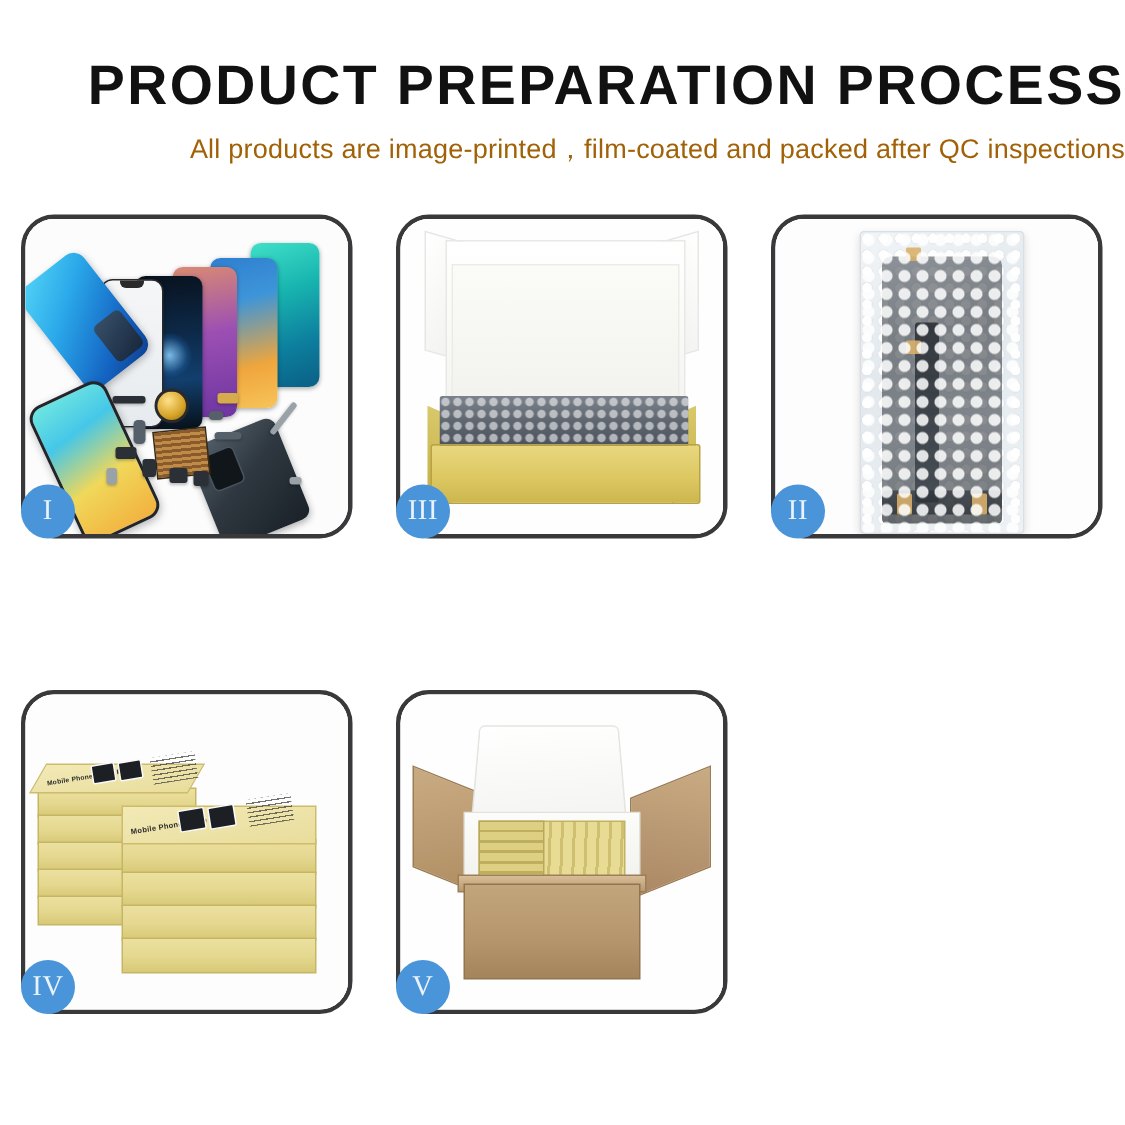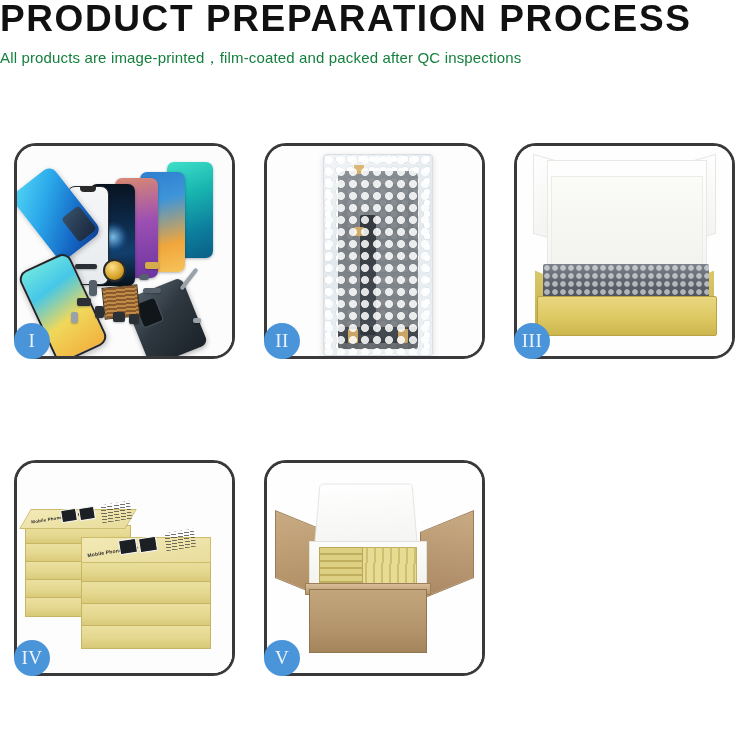--- a/index.html
+++ b/index.html
@@ -10,37 +10,38 @@
   body {
     width: 750px;
     height: 750px;
     font-family: "Liberation Sans", sans-serif;
     overflow: hidden;
     position: relative;
   }
 
   
   .header {
-    text-align: left;
+    text-align: right;
+    padding-top: 38px;
   }
   .title {
     font-family: "Liberation Sans", sans-serif;
     font-size: 37px;
     font-weight: 700;
     letter-spacing: 1.6px;
     color: #111111;
     line-height: 1.05;
     margin: 0;
     white-space: nowrap;
   }
   .subtitle {
     font-family: "Liberation Sans", sans-serif;
-    font-size: 15px;
+    font-size: 18px;
     font-weight: 400;
-    color: #15803d;
+    color: #a16207;
     margin: 10px 0 0 0;
     letter-spacing: 0.15px;
     white-space: nowrap;
   }
 
   
   .grid {
     position: absolute;
     top: 143px;
     left: 14px;
@@ -359,54 +360,54 @@
         <div class="spart" style="left:112px;top:168px;width:10px;height:10px;"></div>
         <div class="spart grey" style="left:170px;top:120px;width:4px;height:26px;transform:rotate(38deg);"></div>
         <div class="spart grey" style="left:176px;top:172px;width:8px;height:5px;"></div>
       </div>
     </div>
     <div class="badge">I</div>
   </div>
 
   <div class="card">
     <div class="card-inner">
+      <div class="scene-openbox">
+        <div class="ob-lidL"></div>
+        <div class="ob-lidR"></div>
+        <div class="ob-backwall"></div>
+        <div class="ob-foam"></div>
+        <div class="ob-sideL"></div>
+        <div class="ob-sideR"></div>
+        <div class="ob-bubble"></div>
+        <div class="ob-front"></div>
+      </div>
+    </div>
+    <div class="badge">III</div>
+  </div>
+
+  <div class="card">
+    <div class="card-inner">
       <div class="scene-bubble">
         <div class="bw-bag">
           <div class="bw-screen"></div>
           <div class="bw-strip"></div>
           <div class="bw-foot"></div>
           <div class="bw-tape" style="left:30px;top:10px;"></div>
           <div class="bw-tape" style="left:30px;top:72px;"></div>
           <div class="bw-tape" style="left:24px;bottom:12px;height:14px;"></div>
           <div class="bw-tape" style="right:24px;bottom:12px;height:14px;"></div>
           <div class="bw-bubbles"></div>
         </div>
       </div>
     </div>
     <div class="badge">II</div>
   </div>
 
   <div class="card">
     <div class="card-inner">
-      <div class="scene-openbox">
-        <div class="ob-lidL"></div>
-        <div class="ob-lidR"></div>
-        <div class="ob-backwall"></div>
-        <div class="ob-foam"></div>
-        <div class="ob-sideL"></div>
-        <div class="ob-sideR"></div>
-        <div class="ob-bubble"></div>
-        <div class="ob-front"></div>
-      </div>
-    </div>
-    <div class="badge">III</div>
-  </div>
-
-  <div class="card">
-    <div class="card-inner">
       <div class="scene-stack">
 
         <div class="sb" style="left:8px;top:62px;width:104px;height:18px;"></div>
         <div class="sb" style="left:8px;top:80px;width:104px;height:18px;"></div>
         <div class="sb" style="left:8px;top:98px;width:104px;height:18px;"></div>
         <div class="sb" style="left:8px;top:116px;width:104px;height:18px;"></div>
         <div class="sb" style="left:8px;top:134px;width:104px;height:18px;"></div>
         <div class="sb-top" style="left:8px;top:46px;width:104px;height:18px;transform:skewX(-30deg);"></div>
 
         <div class="sb" style="left:64px;top:96px;width:128px;height:22px;"></div>

